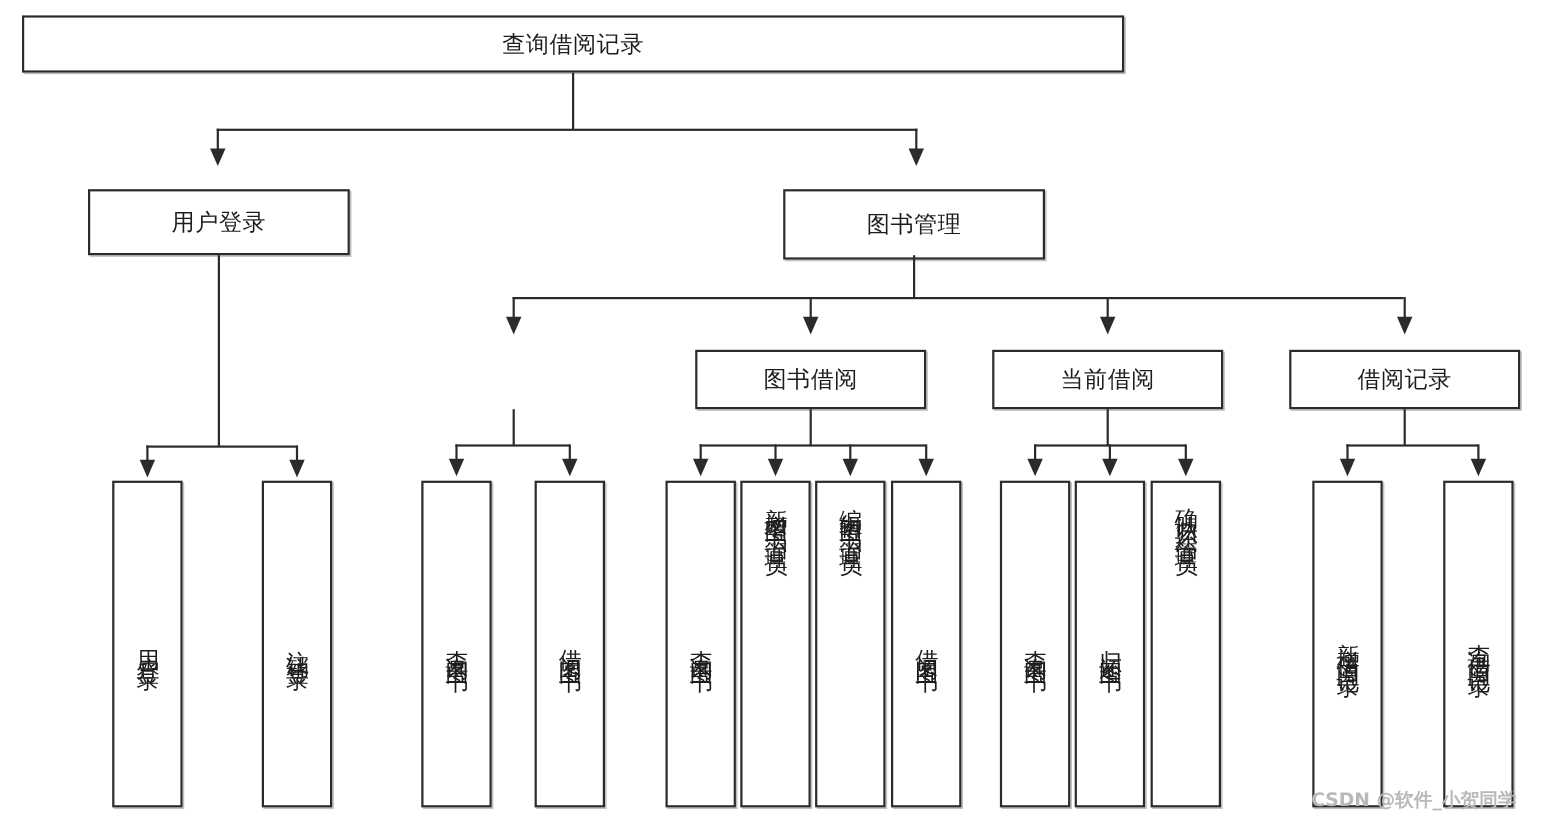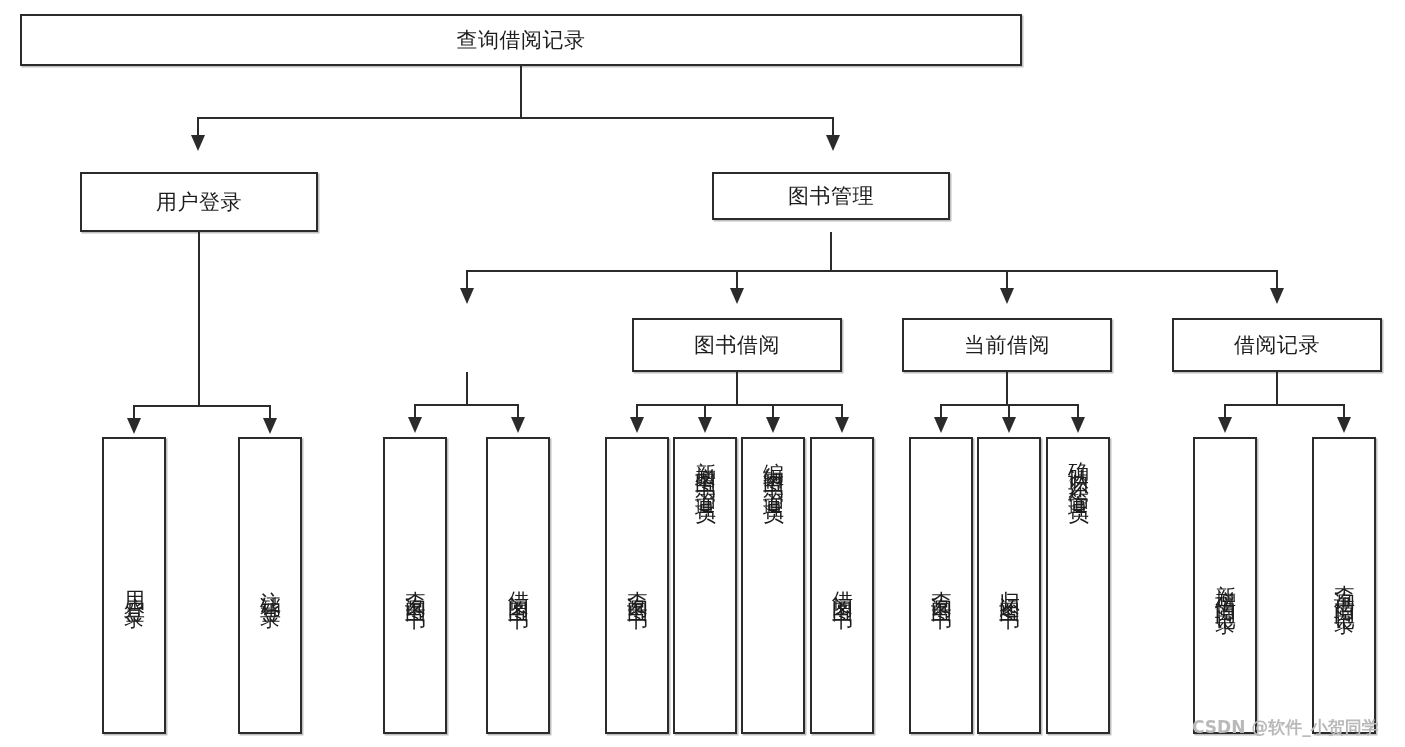--- a/index.html
+++ b/index.html
@@ -94,21 +94,21 @@
 
   <div class="vline" style="left:197px; top:117px; width:2px; height:22px;"></div>
   <div class="arrow" style="left:191px; top:135px;"></div>
   <div class="vline" style="left:832px; top:117px; width:2px; height:22px;"></div>
   <div class="arrow" style="left:826px; top:135px;"></div>
 
   <div class="node" style="left:80px; top:172px; width:238px; height:60px;">
     <span class="label">用户登录</span>
   </div>
 
-  <div class="node" style="left:712px; top:172px; width:238px; height:48px;">
+  <div class="node" style="left:712px; top:172px; width:238px; height:64px;">
     <span class="label">图书管理</span>
   </div>
 
   <div class="vline" style="left:198px; top:232px; width:2px; height:174px;"></div>
   <div class="hline" style="left:133px; top:405px; width:137px; height:2px;"></div>
   <div class="vline" style="left:133px; top:405px; width:2px; height:16px;"></div>
   <div class="arrow" style="left:127px; top:418px;"></div>
   <div class="vline" style="left:269px; top:405px; width:2px; height:16px;"></div>
   <div class="arrow" style="left:263px; top:418px;"></div>
 

